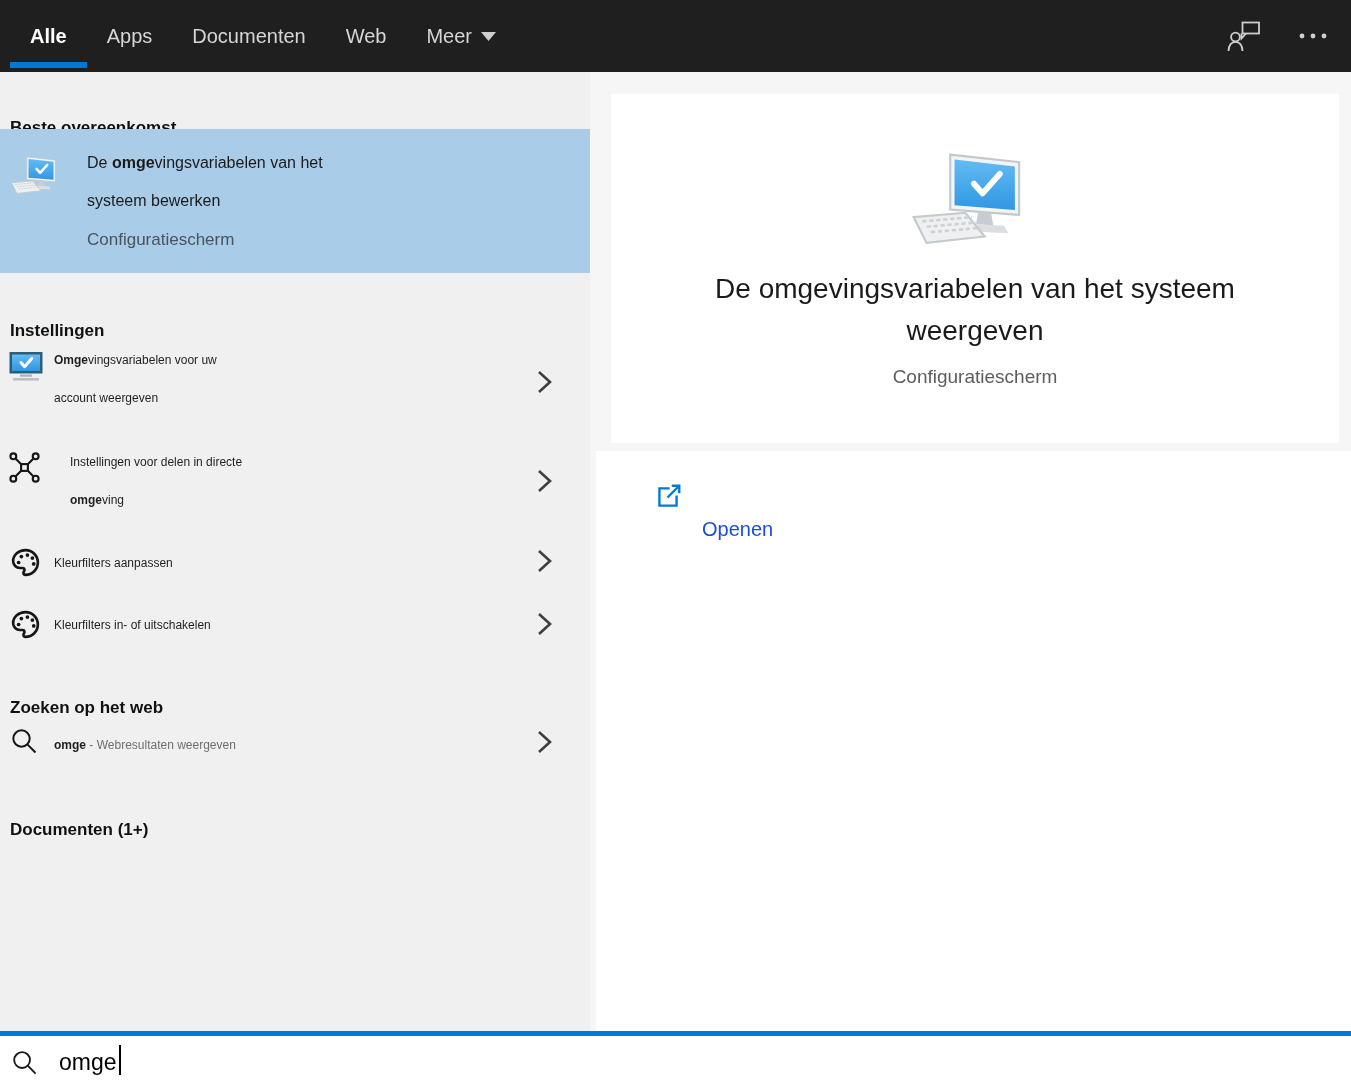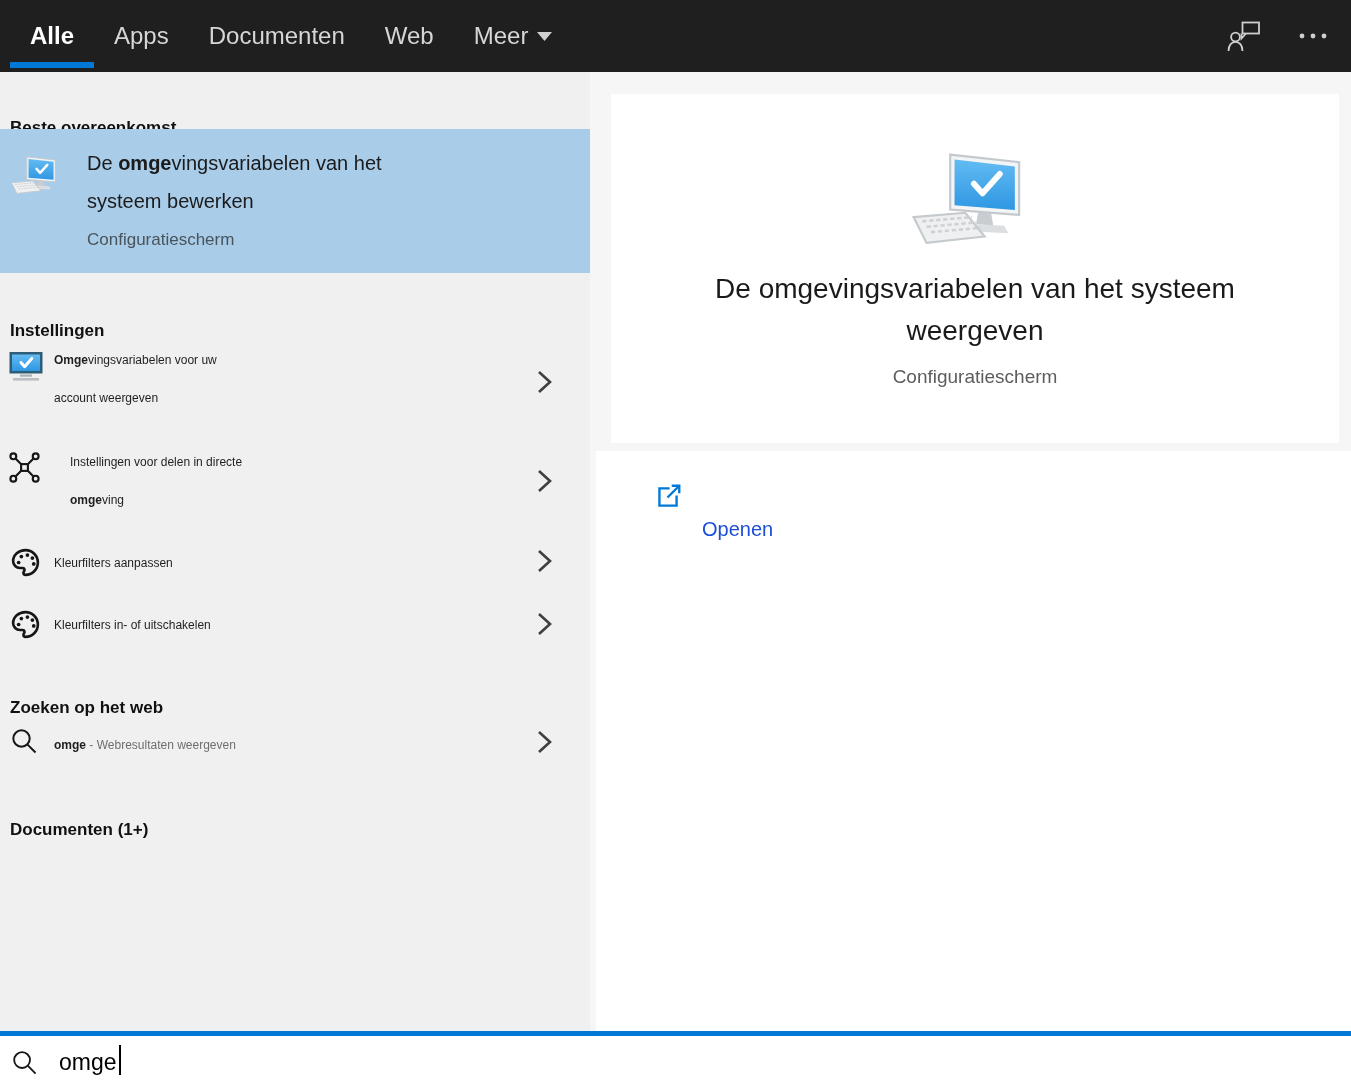--- a/index.html
+++ b/index.html
@@ -5,31 +5,31 @@
   html,body{margin:0;padding:0;background:#fff;}
   .screen{position:relative;width:1351px;height:1087px;overflow:hidden;
           font-family:"Liberation Sans","DejaVu Sans",sans-serif;
           -webkit-font-smoothing:antialiased;}
   .abs{position:absolute;}
 
   
   .topbar{position:absolute;left:0;top:0;width:1351px;height:72px;background:#1f1f1f;}
   .tabs{position:absolute;left:10px;top:0;height:72px;display:flex;align-items:center;}
   .tab{position:relative;height:72px;display:flex;align-items:center;padding:0 20px;
-       font-size:24px;color:#d6d6d6;cursor:default;}
+       font-size:20px;color:#d6d6d6;cursor:default;}
   .tab.active{color:#ffffff;font-weight:bold;}
   .tab .underline{position:absolute;left:0;bottom:4px;width:100%;height:6px;background:#0078d7;}
   .tab .dd-tri{margin-left:9px;display:inline-block;}
   .topbar-icons{position:absolute;right:0;top:0;height:72px;display:flex;align-items:center;gap:34px;padding-right:22px;}
 
   
   .left-panel{position:absolute;left:0;top:72px;width:590px;height:959px;background:#f0f0f0;}
   .sec-header{position:absolute;left:10px;font-size:17px;font-weight:bold;color:#111;line-height:24px;margin-top:28px;}
   .best-match{position:absolute;left:0;top:57px;width:590px;height:144px;background:#a9cce9;}
-  .bm-text{position:absolute;left:87px;top:15px;font-size:20px;line-height:38px;color:#1b1b1b;}
+  .bm-text{position:absolute;left:87px;top:15px;font-size:16px;line-height:38px;color:#1b1b1b;}
   .bm-sub{position:absolute;left:87px;top:98px;font-size:17px;line-height:26px;color:#49535a;}
   .item-text{position:absolute;left:54px;font-size:12px;color:#1f1f1f;line-height:38px;}
   .one-line{line-height:30px;}
   .bseg{font-weight:bold;}
   .mseg{color:#6e6e6e;font-weight:normal;}
   .chev{position:absolute;left:536px;}
 
   
   .right-bg{position:absolute;left:590px;top:72px;width:761px;height:959px;background:#f6f6f6;}
   .preview-card{position:absolute;left:611px;top:94px;width:728px;height:349px;background:#ffffff;}

